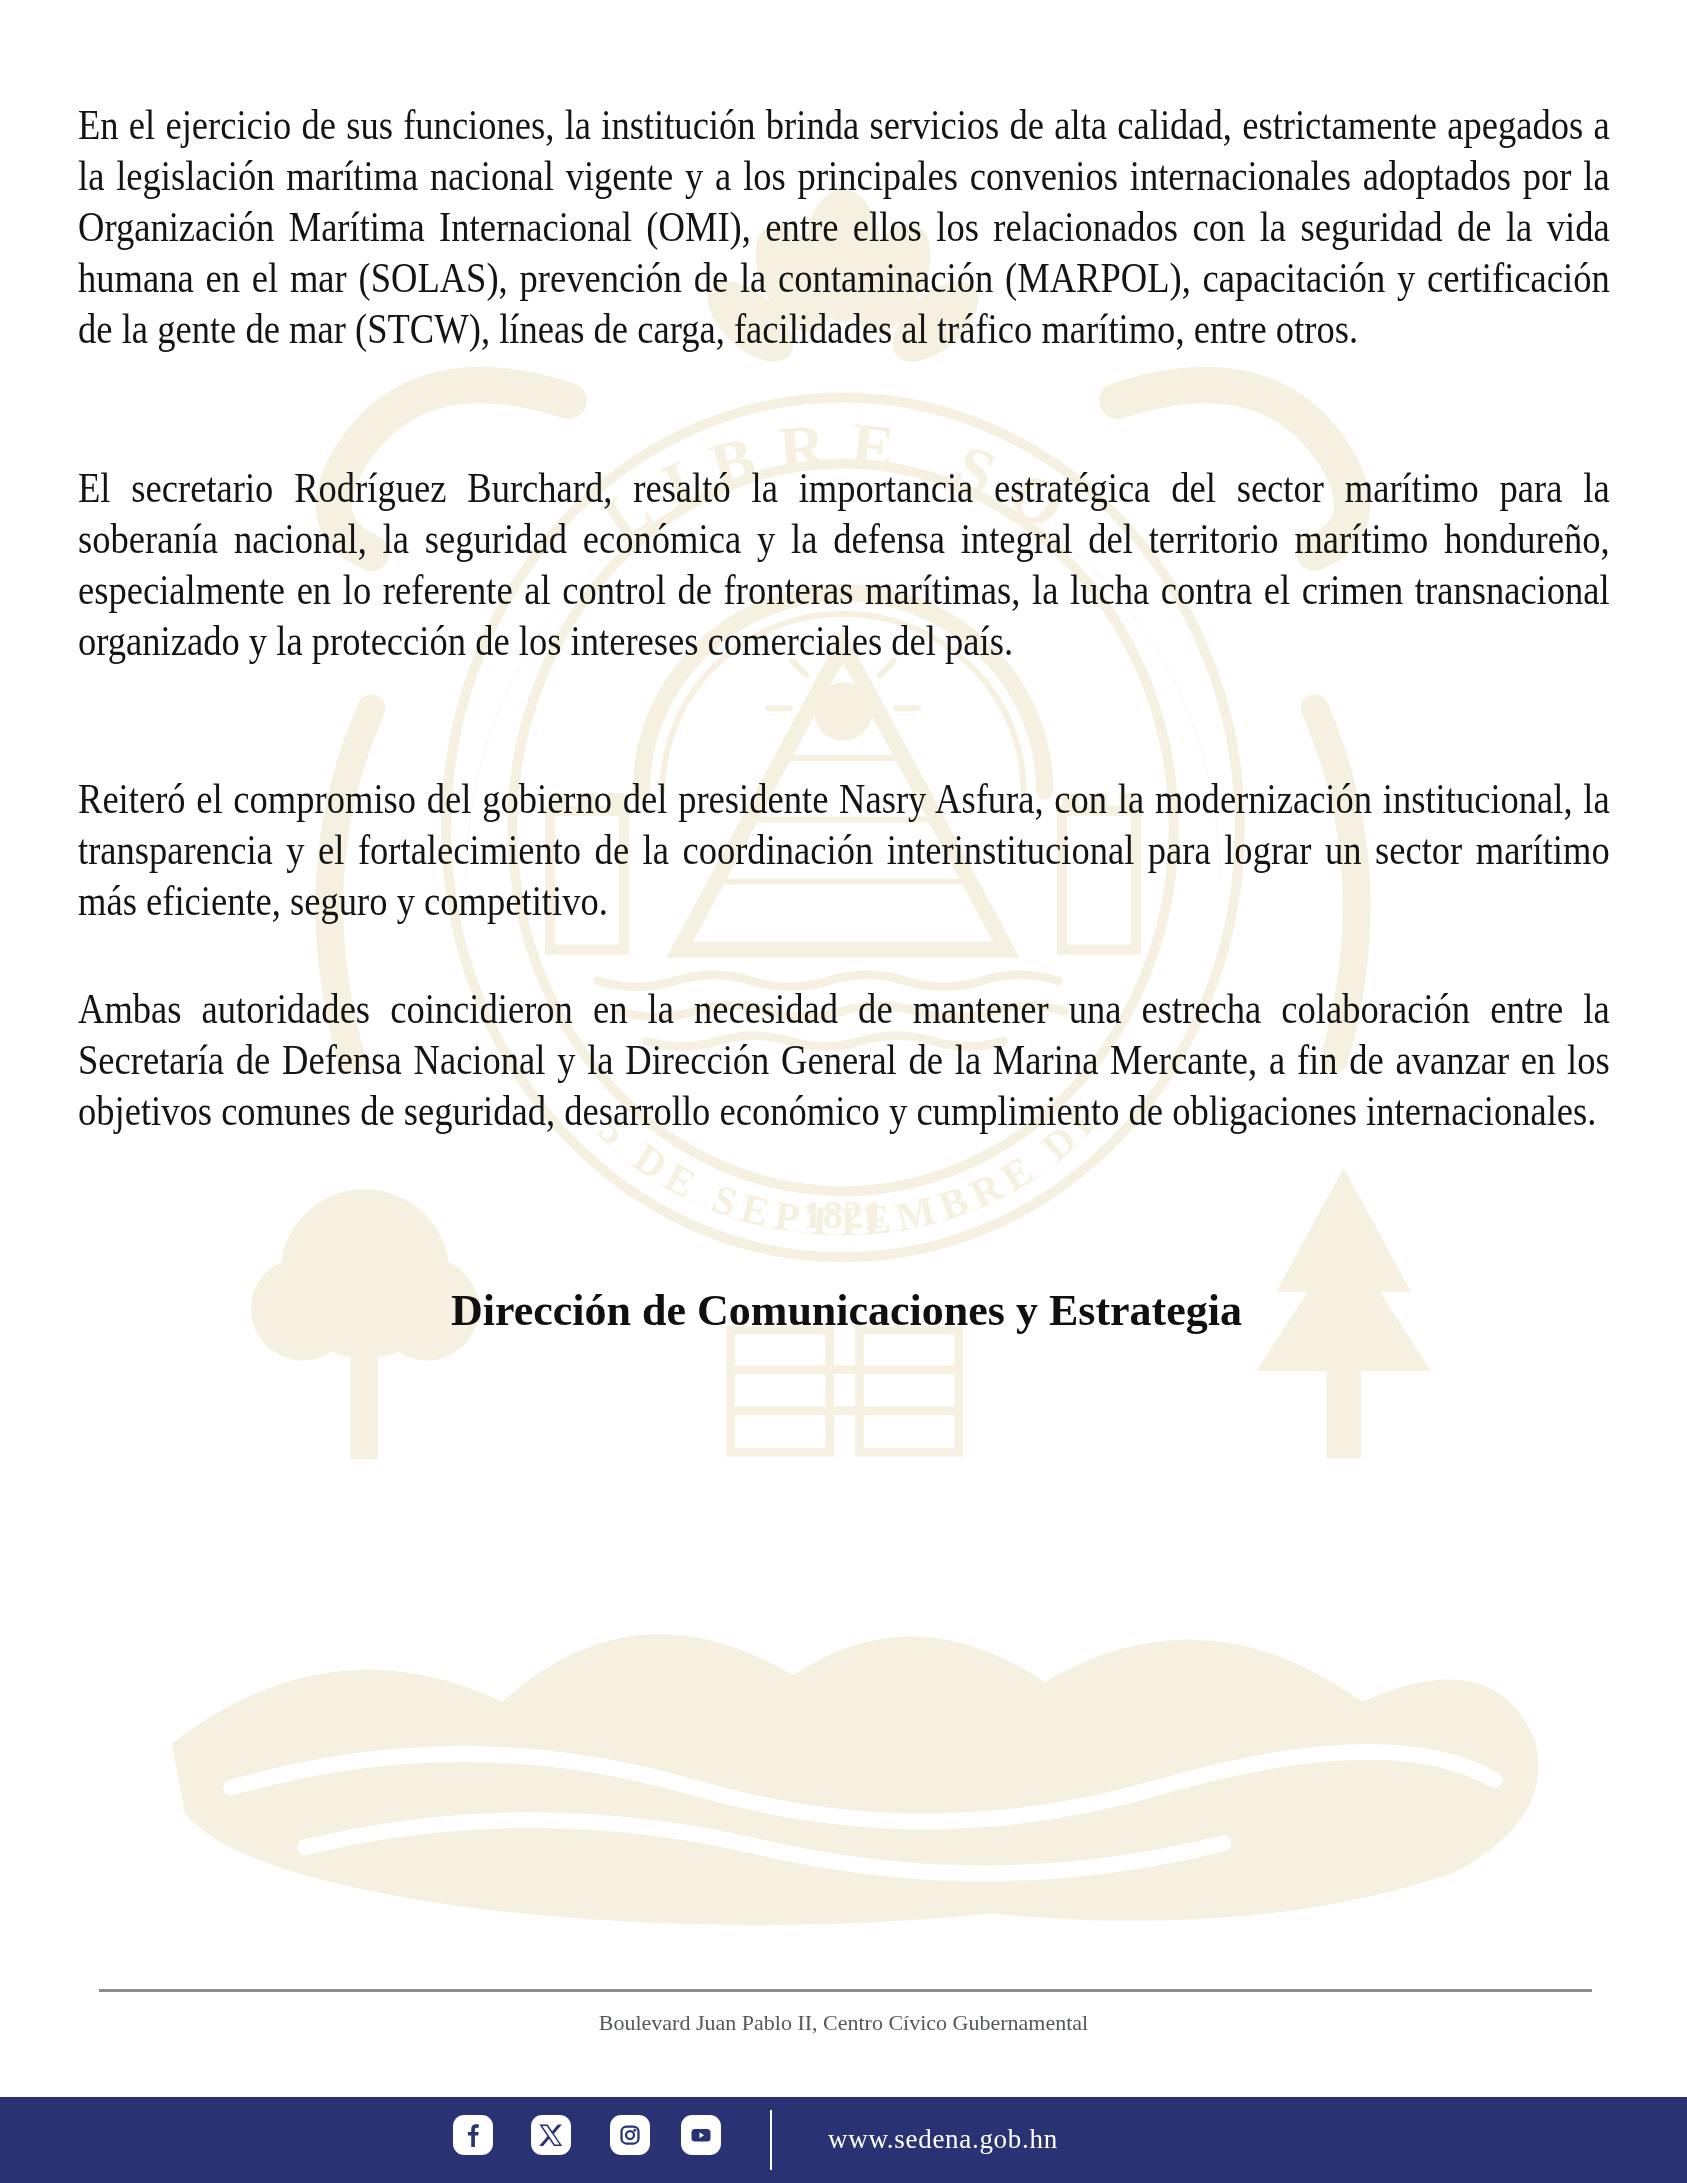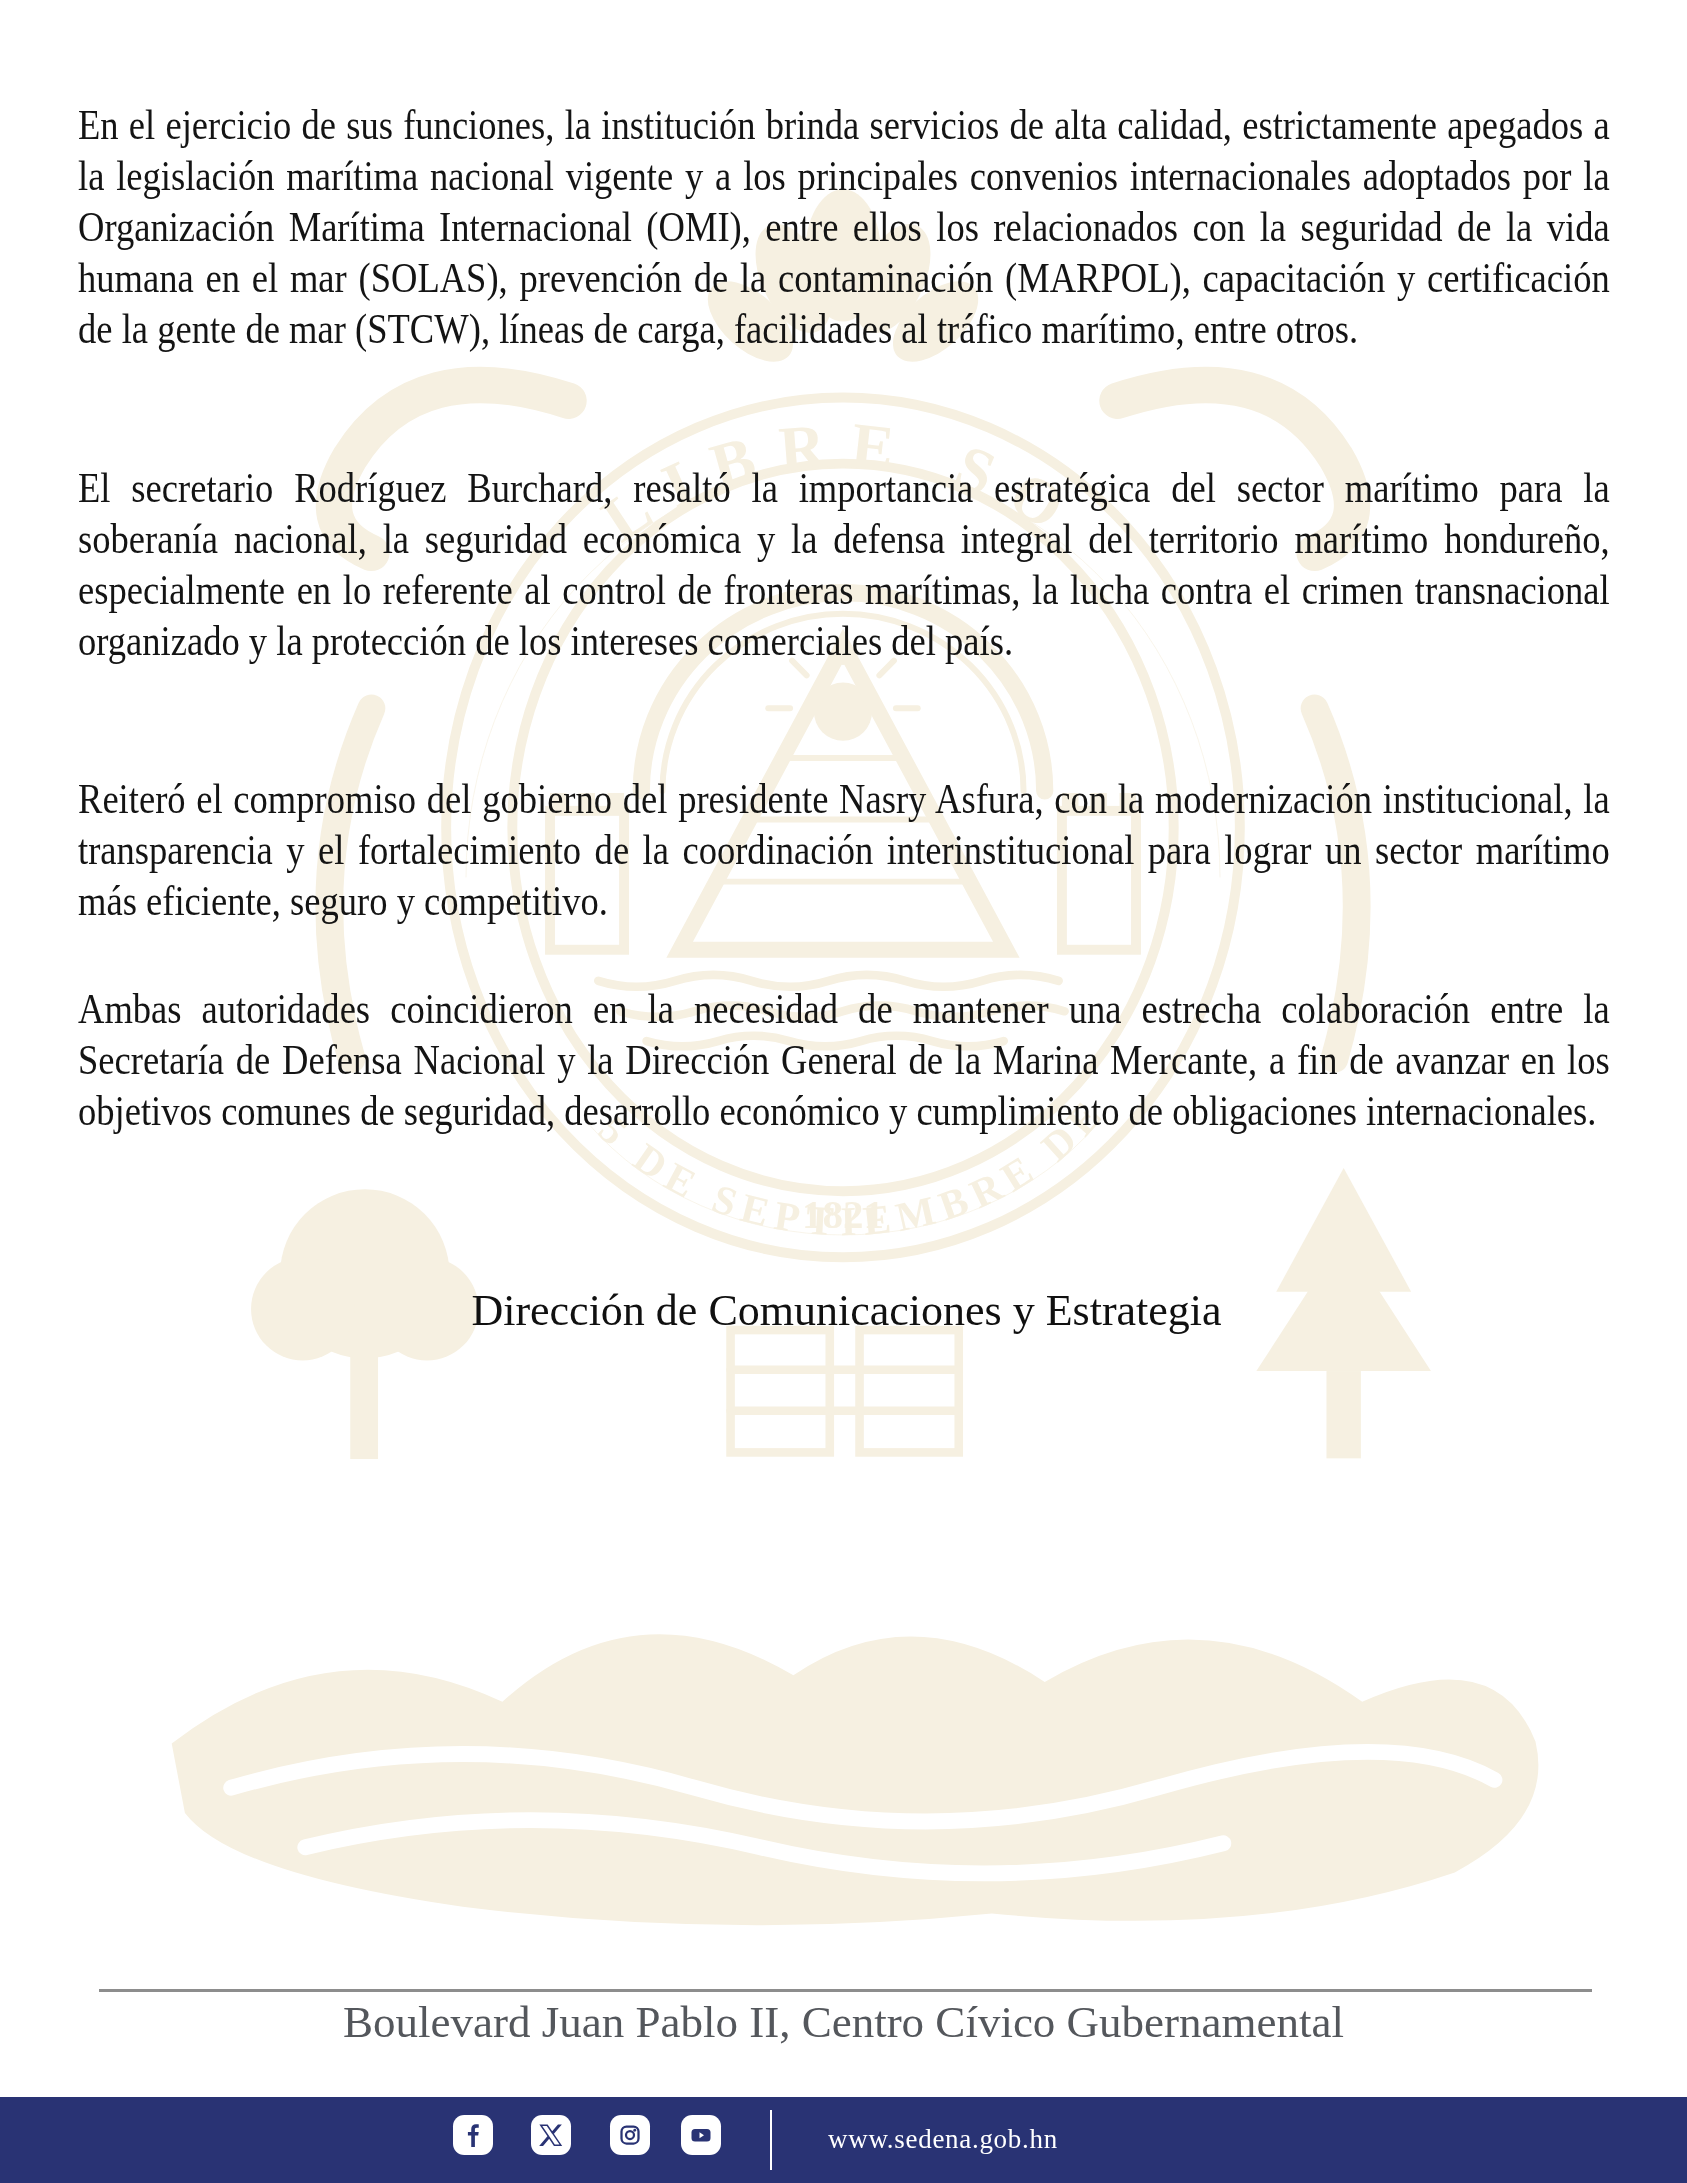--- a/index.html
+++ b/index.html
@@ -15,28 +15,28 @@
     transform:scaleX(0.85);transform-origin:0 0;
     font-size:43px;line-height:51px;text-align:justify;
     color:#141414;margin:0;z-index:2;
   }
   .para-1{top:99px;}
   .para-2{top:462px;}
   .para-3{top:773px;}
   .para-4{top:983px;}
   .doc-heading{
     position:absolute;top:1285px;left:79px;width:1535px;
-    text-align:center;font-size:44px;font-weight:400;color:#101010;
+    text-align:center;font-size:44px;font-weight:700;color:#101010;
     margin:0;z-index:2;
   }
   
   .divider{position:absolute;top:1989px;left:99px;width:1493px;height:2.6px;background:#8d8d8d;z-index:2;}
   .address{
     position:absolute;top:2003px;left:0;width:1687px;text-align:center;
-    font-size:45px;line-height:39px;color:#54575c;z-index:2;
+    font-size:22px;line-height:39px;color:#54575c;z-index:2;
   }
   .footer-bar{position:absolute;left:0;top:2097px;width:1687px;height:87px;background:#293374;z-index:3;}
   .social-btn{
     position:absolute;top:18px;width:40px;height:40px;background:#ffffff;
     border-radius:11.2px;display:flex;align-items:center;justify-content:center;
     box-sizing:border-box;cursor:pointer;
   }
   .social-btn svg{display:block;width:30px;height:30px;}
   .btn-fb{left:453px;} .btn-x{left:531px;} .btn-ig{left:610px;} .btn-yt{left:681px;}
   .footer-vline{position:absolute;left:770px;top:12.6px;width:2px;height:60px;background:#ffffff;}

